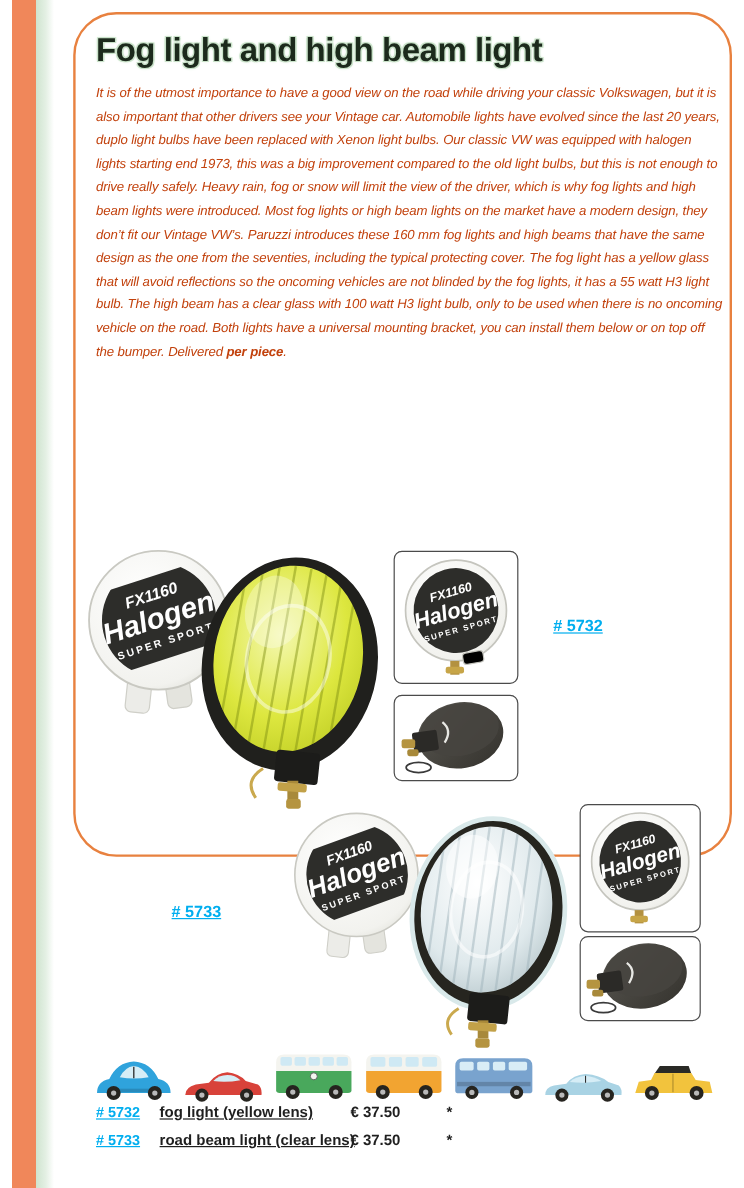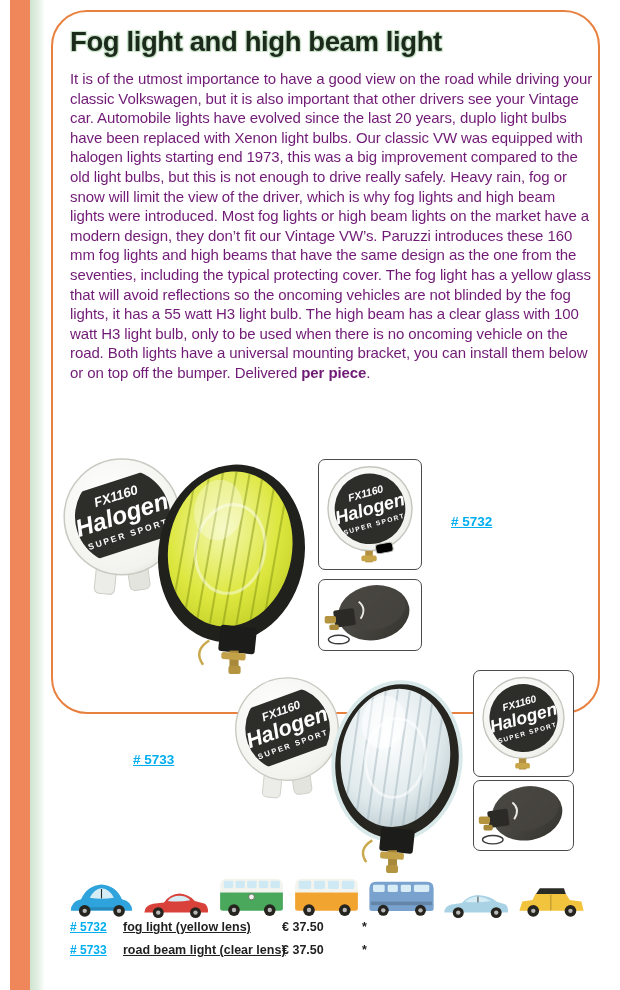--- a/index.html
+++ b/index.html
@@ -2,28 +2,28 @@
 <html><head>
 <meta charset="utf-8">
 <style>
   html,body{margin:0;padding:0;background:#fff;}
   .page{position:relative;width:620px;height:990px;background:#fff;overflow:hidden;
         font-family:"Liberation Sans",sans-serif;}
   .abs{position:absolute;}
   .stripe-orange{left:10px;top:0;width:20px;height:990px;background:#F0875A;}
   .stripe-green{left:30px;top:0;width:15px;height:990px;
         background:linear-gradient(90deg,#cfe4cf 0%,#e4f0e4 55%,#ffffff 100%);}
-  .card{left:51px;top:10px;width:549px;height:704px;background:#fff;
+  .card{left:61px;top:10px;width:549px;height:704px;background:#fff;
         border:2.5px solid #E8813F;border-radius:36px;box-sizing:border-box;}
   .title{left:17px;top:14px;font-size:27.5px;font-weight:bold;letter-spacing:-0.4px;
         color:#1c2a1c;
         text-shadow:1px 1px 0 #c9e2c9,-1px -1px 0 #c9e2c9,1px -1px 0 #c9e2c9,
                     -1px 1px 0 #c9e2c9,0 0 3px #c9e2c9;}
-  .bodytext{left:17px;top:57px;width:523px;font-size:15px;line-height:19.6px;
-        color:#701a75;letter-spacing:-0.1px;}
+  .bodytext{left:17px;top:57px;width:523px;font-size:11px;line-height:19.6px;
+        color:#c2410c;letter-spacing:-0.1px;font-style:italic;}
   .bodytext b{font-weight:bold;}
   .plink{font-size:13.5px;font-weight:bold;color:#00AEEF;text-decoration:underline;
         cursor:pointer;}
   .frame{border:1.5px solid #4b4b4b;border-radius:7px;background:#fff;overflow:hidden;
         display:flex;align-items:center;justify-content:center;box-sizing:border-box;}
   .cars{left:12px;top:849px;width:528px;height:58px;display:flex;
         align-items:flex-end;gap:2px;}
   .car{flex:0 0 73px;}
   .prow{height:18px;font-size:12.5px;font-weight:bold;color:#1f1f1f;}
   .prow .pid{position:absolute;left:17px;top:0;font-size:12px;color:#00AEEF;

